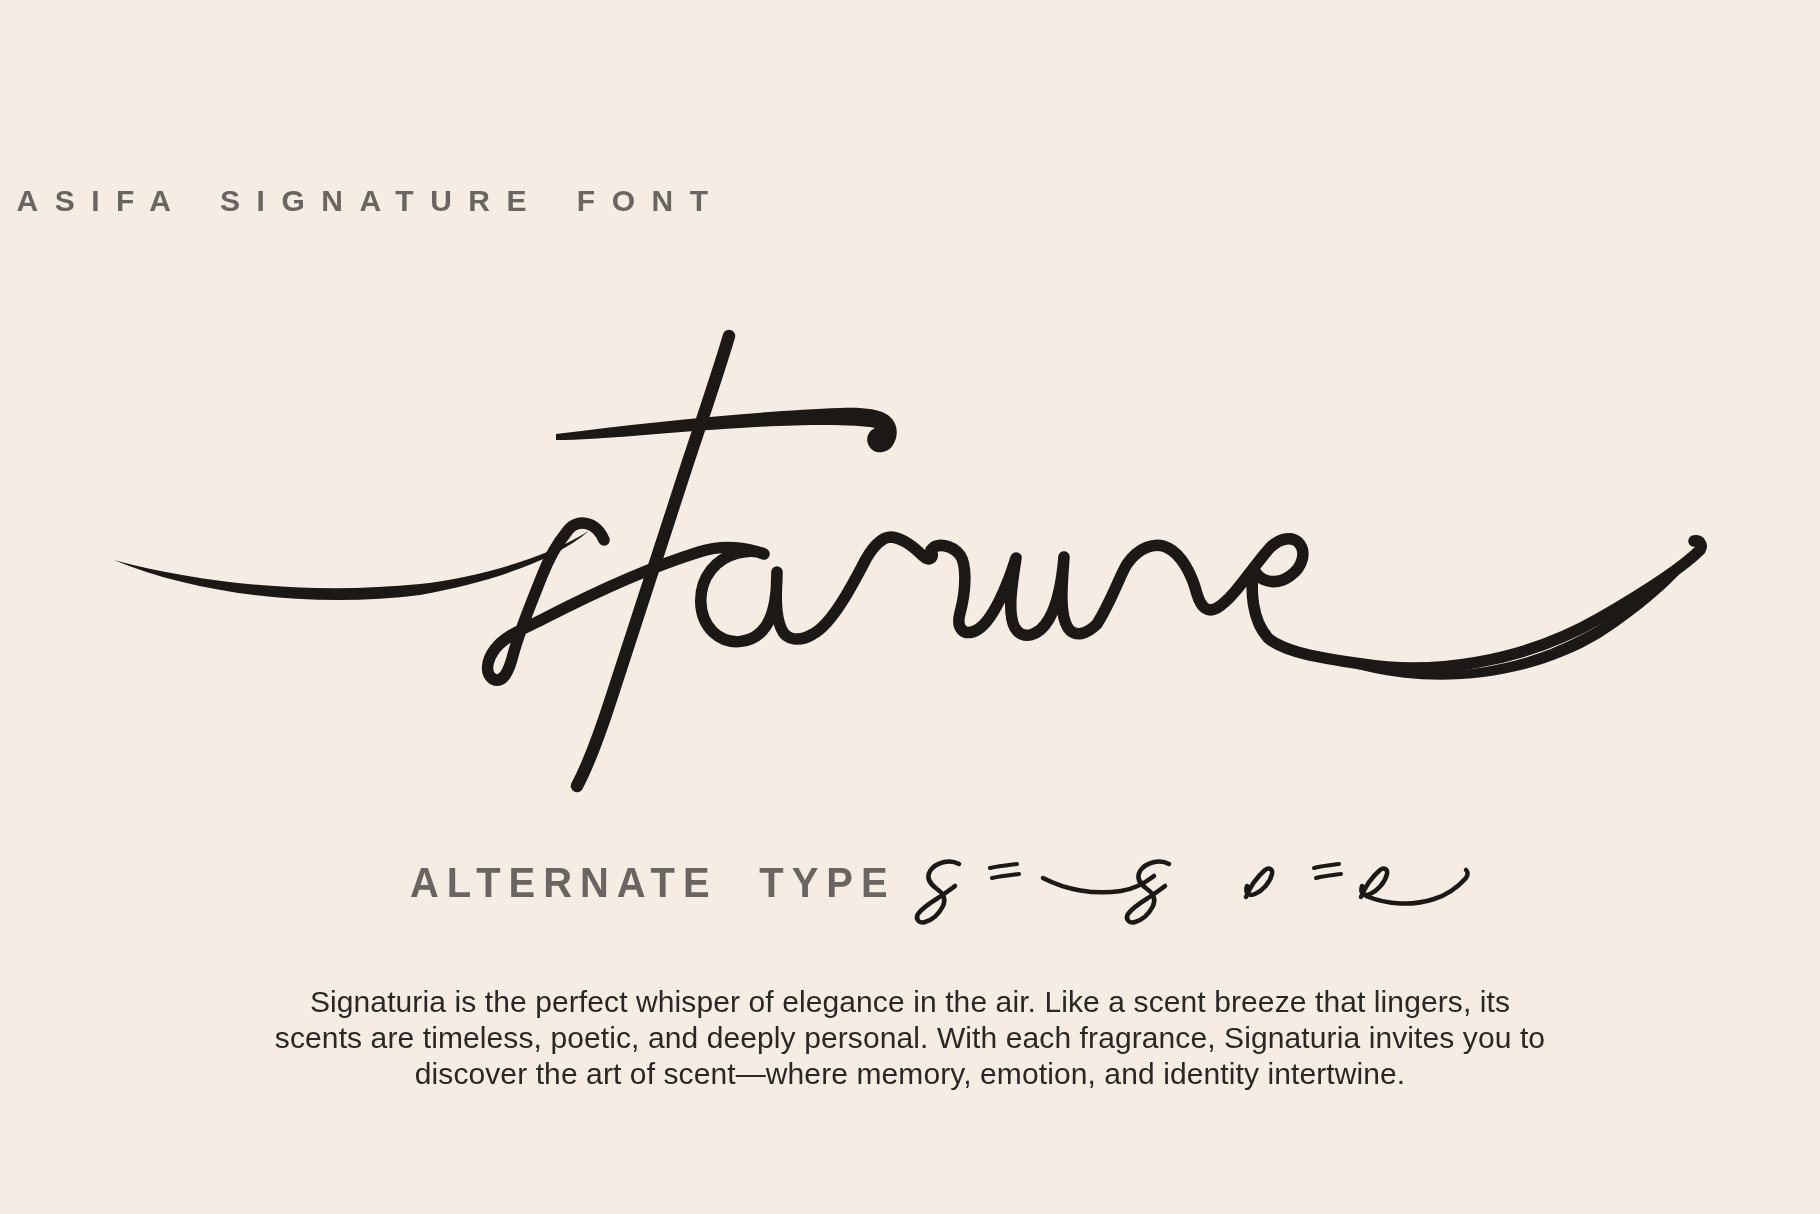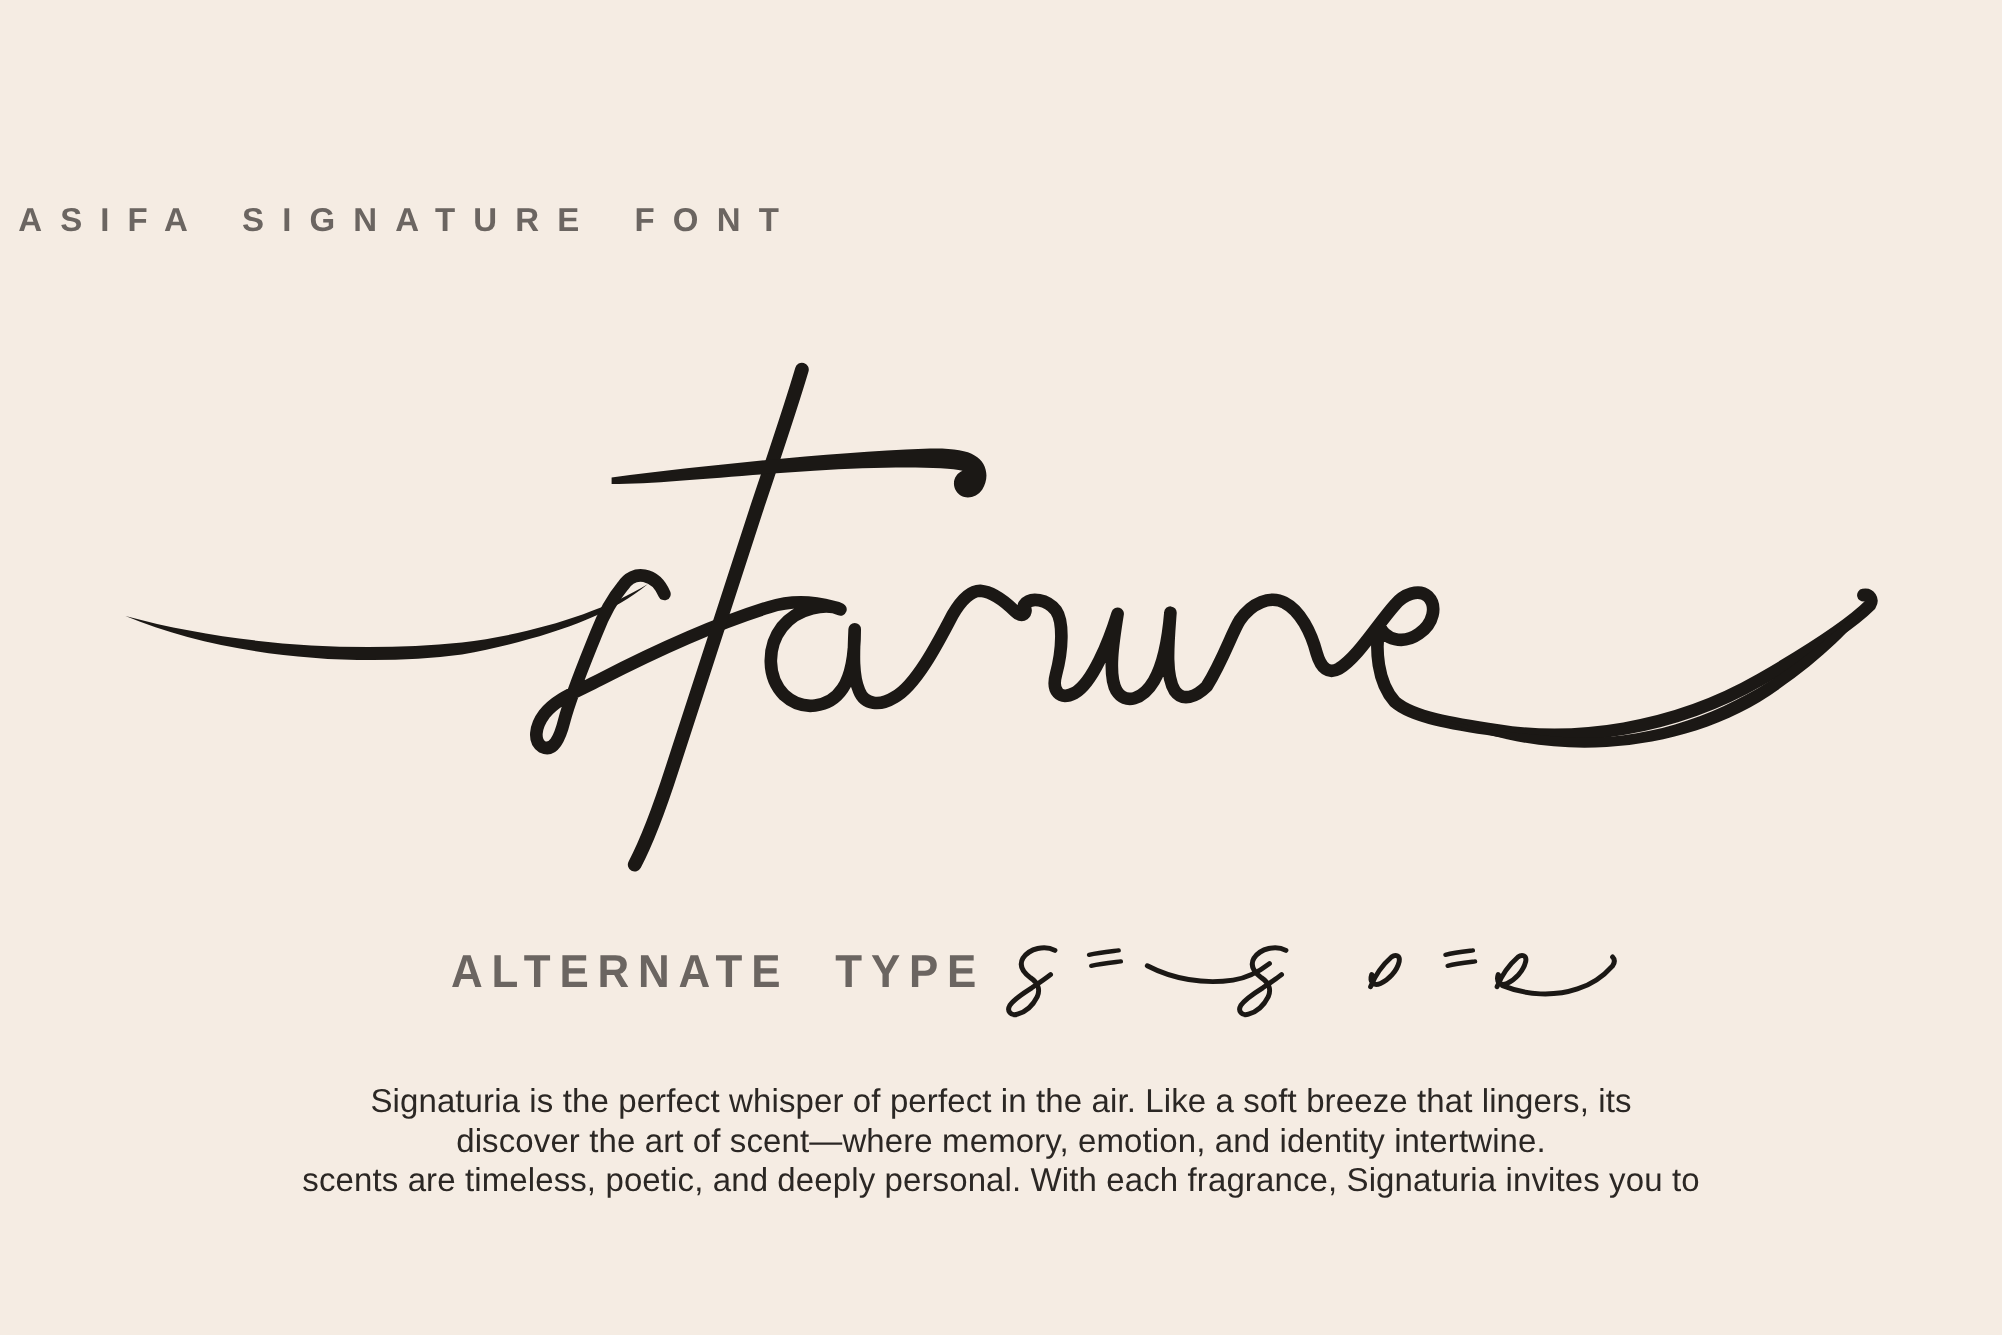--- a/index.html
+++ b/index.html
@@ -138,18 +138,18 @@
         <path stroke-width="4" d="M434,28 C442,26 451,25 459,24 M436,38 C444,36 453,35 461,34"></path>
         <path stroke-width="4.5" d="M481,57 C485,47 492,37 500,30 C504,27 508,29 507,34
                  C505,43 497,51 490,54 C483,57 480,52 482,46"></path>
         <path stroke-width="4.5" d="M486,56 C508,65 533,66 554,59 C567,55 578,47 586,38
                  C588,35 588,32 586,30"></path>
       </g>
     </g>
   </svg>
 
   <div class="para">
-    <div>Signaturia is the perfect whisper of perfect in the air. Like a soft breeze that lingers, its</div>
+    <div>Signaturia is the perfect whisper of elegance in the air. Like a scent breeze that lingers, its</div>
+    <div>scents are timeless, poetic, and deeply personal. With each fragrance, Signaturia invites you to</div>
     <div>discover the art of scent—where memory, emotion, and identity intertwine.</div>
-    <div>scents are timeless, poetic, and deeply personal. With each fragrance, Signaturia invites you to</div>
   </div>
 
 </div>
 
 </body></html>

